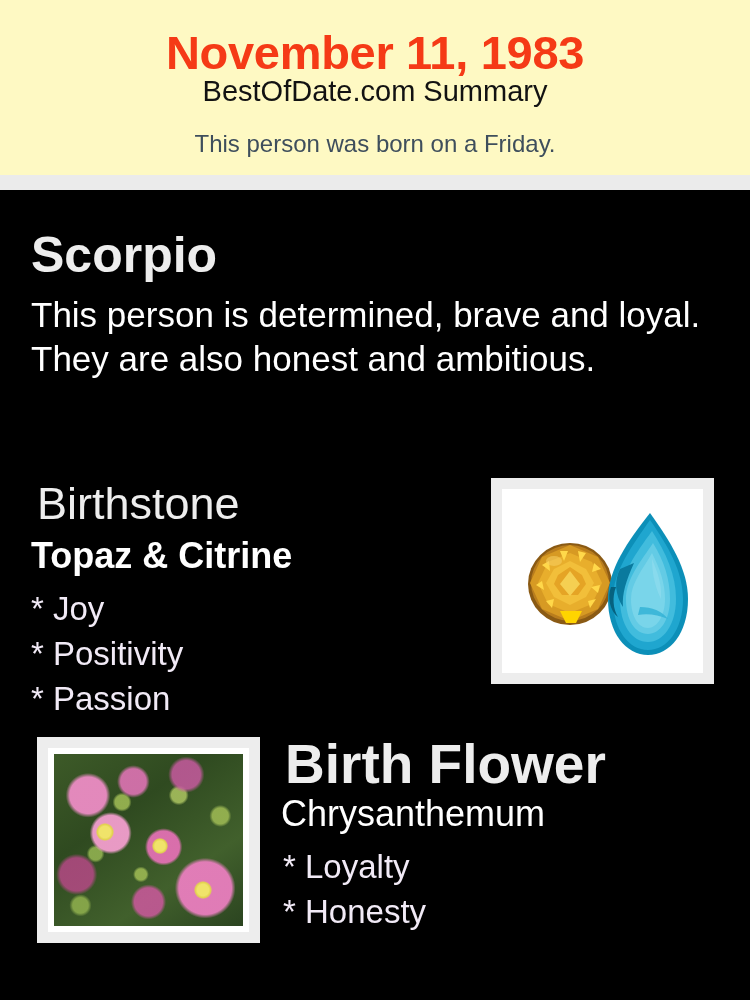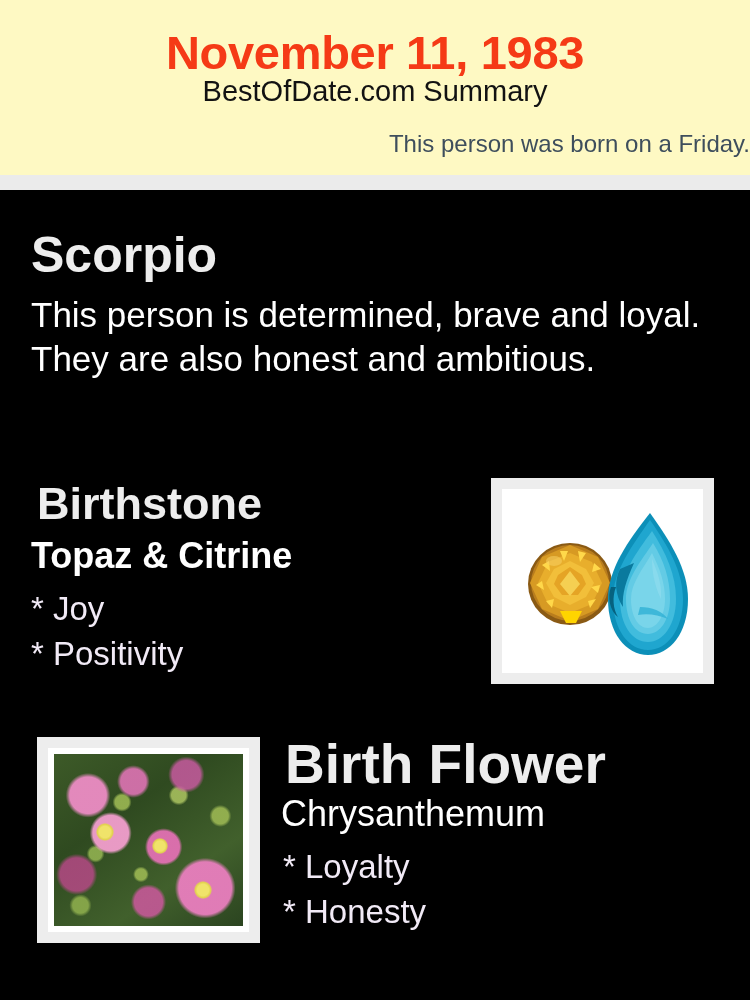--- a/index.html
+++ b/index.html
@@ -54,21 +54,20 @@
   }
   .header-note {
     position: absolute;
     left: 0; top: 128px;
     width: 750px;
     font-size: 24px;
     font-weight: normal;
     color: #3E4E5C;
     line-height: 32px;
     white-space: nowrap;
-    text-align: right;
   }
   .divider {
     position: absolute;
     left: 0; top: 175px;
     width: 750px;
     height: 15px;
     background: #EBEBEB;
   }
 
   
@@ -97,21 +96,21 @@
     font-weight: normal;
     color: #FFFFFF;
     line-height: 44px;
   }
 
   
   .stone-title {
     position: absolute;
     left: 37px; top: 288px;
     font-size: 45px;
-    font-weight: bold;
+    font-weight: normal;
     color: #EDEDED;
     line-height: 52px;
     white-space: nowrap;
   }
   .stone-name {
     position: absolute;
     left: 31px; top: 344px;
     font-size: 36px;
     font-weight: bold;
     color: #FFFFFF;
@@ -231,20 +230,21 @@
   <div class="body-area">
 
     <div class="sign-title">Scorpio</div>
     <div class="sign-desc">This person is determined, brave and loyal. They are also honest and ambitious.</div>
 
     <div class="stone-title">Birthstone</div>
     <div class="stone-name">Topaz &amp; Citrine</div>
     <div class="stone-traits">
       <div class="trait">* Joy</div>
       <div class="trait">* Positivity</div>
+      <div class="trait">* Passion</div>
     </div>
 
     <div class="frame gem-frame">
       <div class="frame-inner">
         <svg class="gem-canvas" viewBox="0 0 201 184" preserveAspectRatio="xMidYMid meet">
           <rect x="0" y="0" width="201" height="184" fill="#ffffff"></rect>
 
           <g>
             <ellipse cx="68" cy="95" rx="42" ry="41" fill="#8a5a14"></ellipse>
             <ellipse cx="68" cy="94" rx="39" ry="38" fill="#b97d1d"></ellipse>

